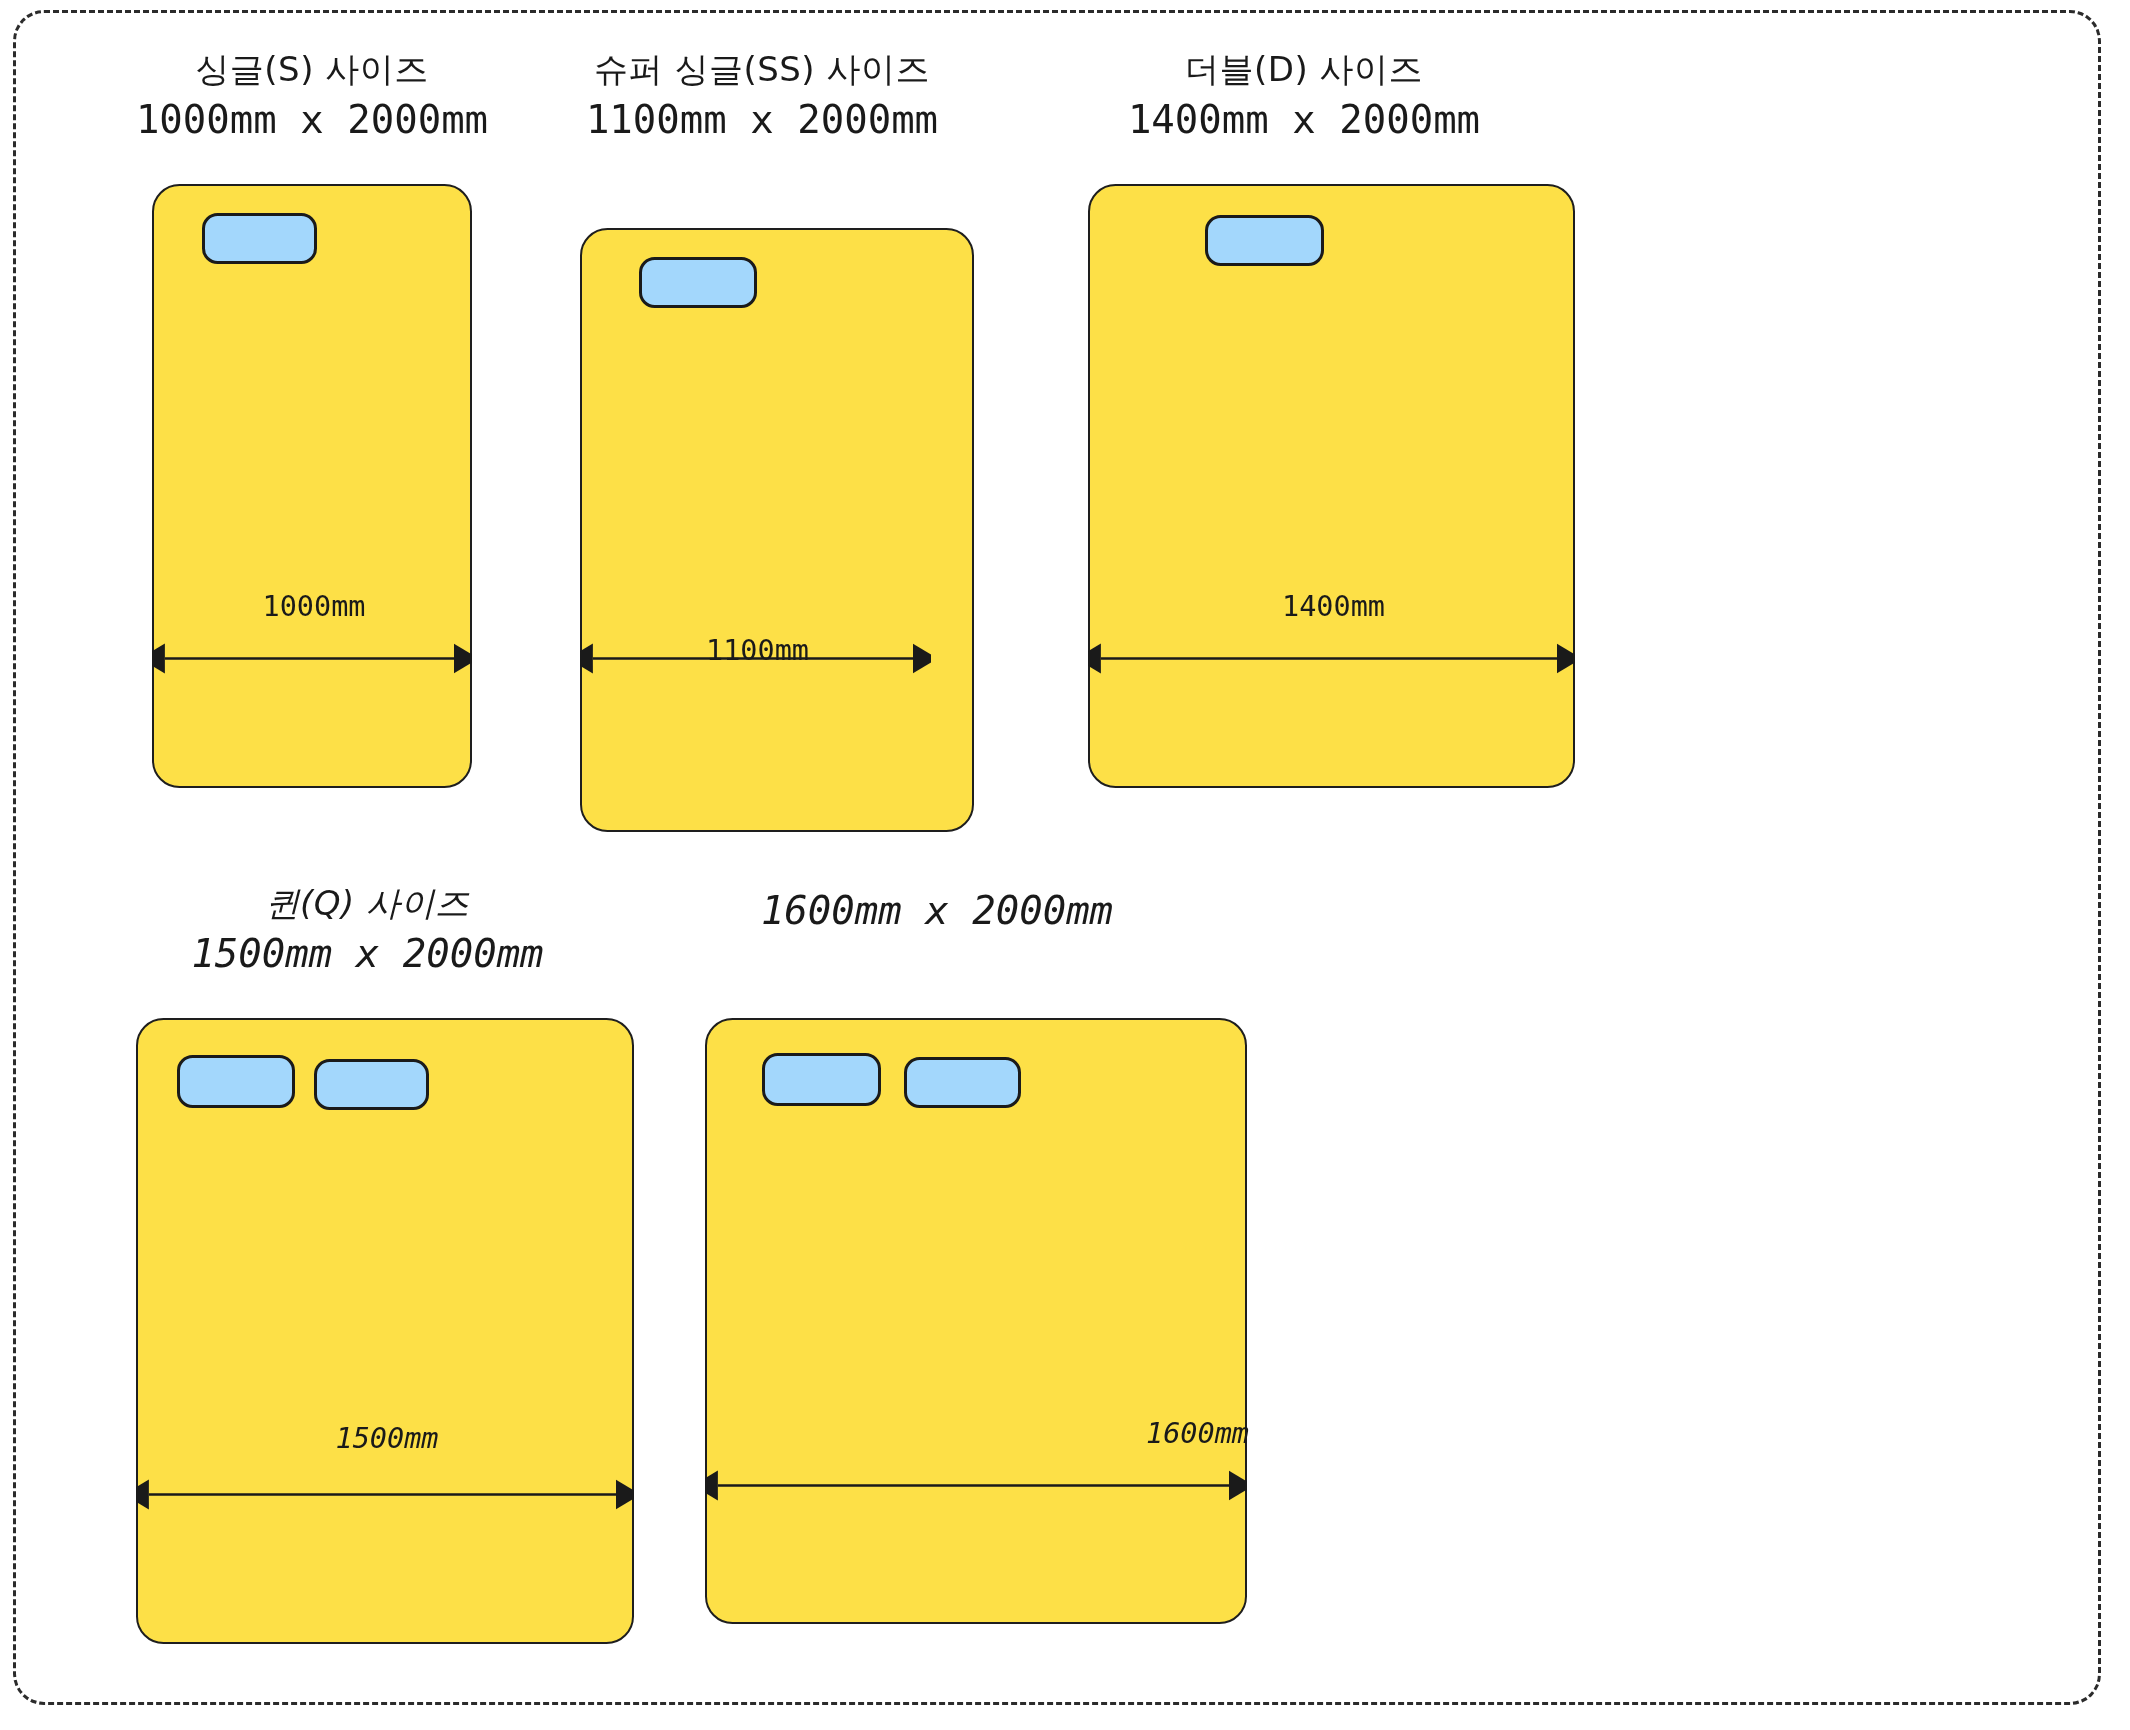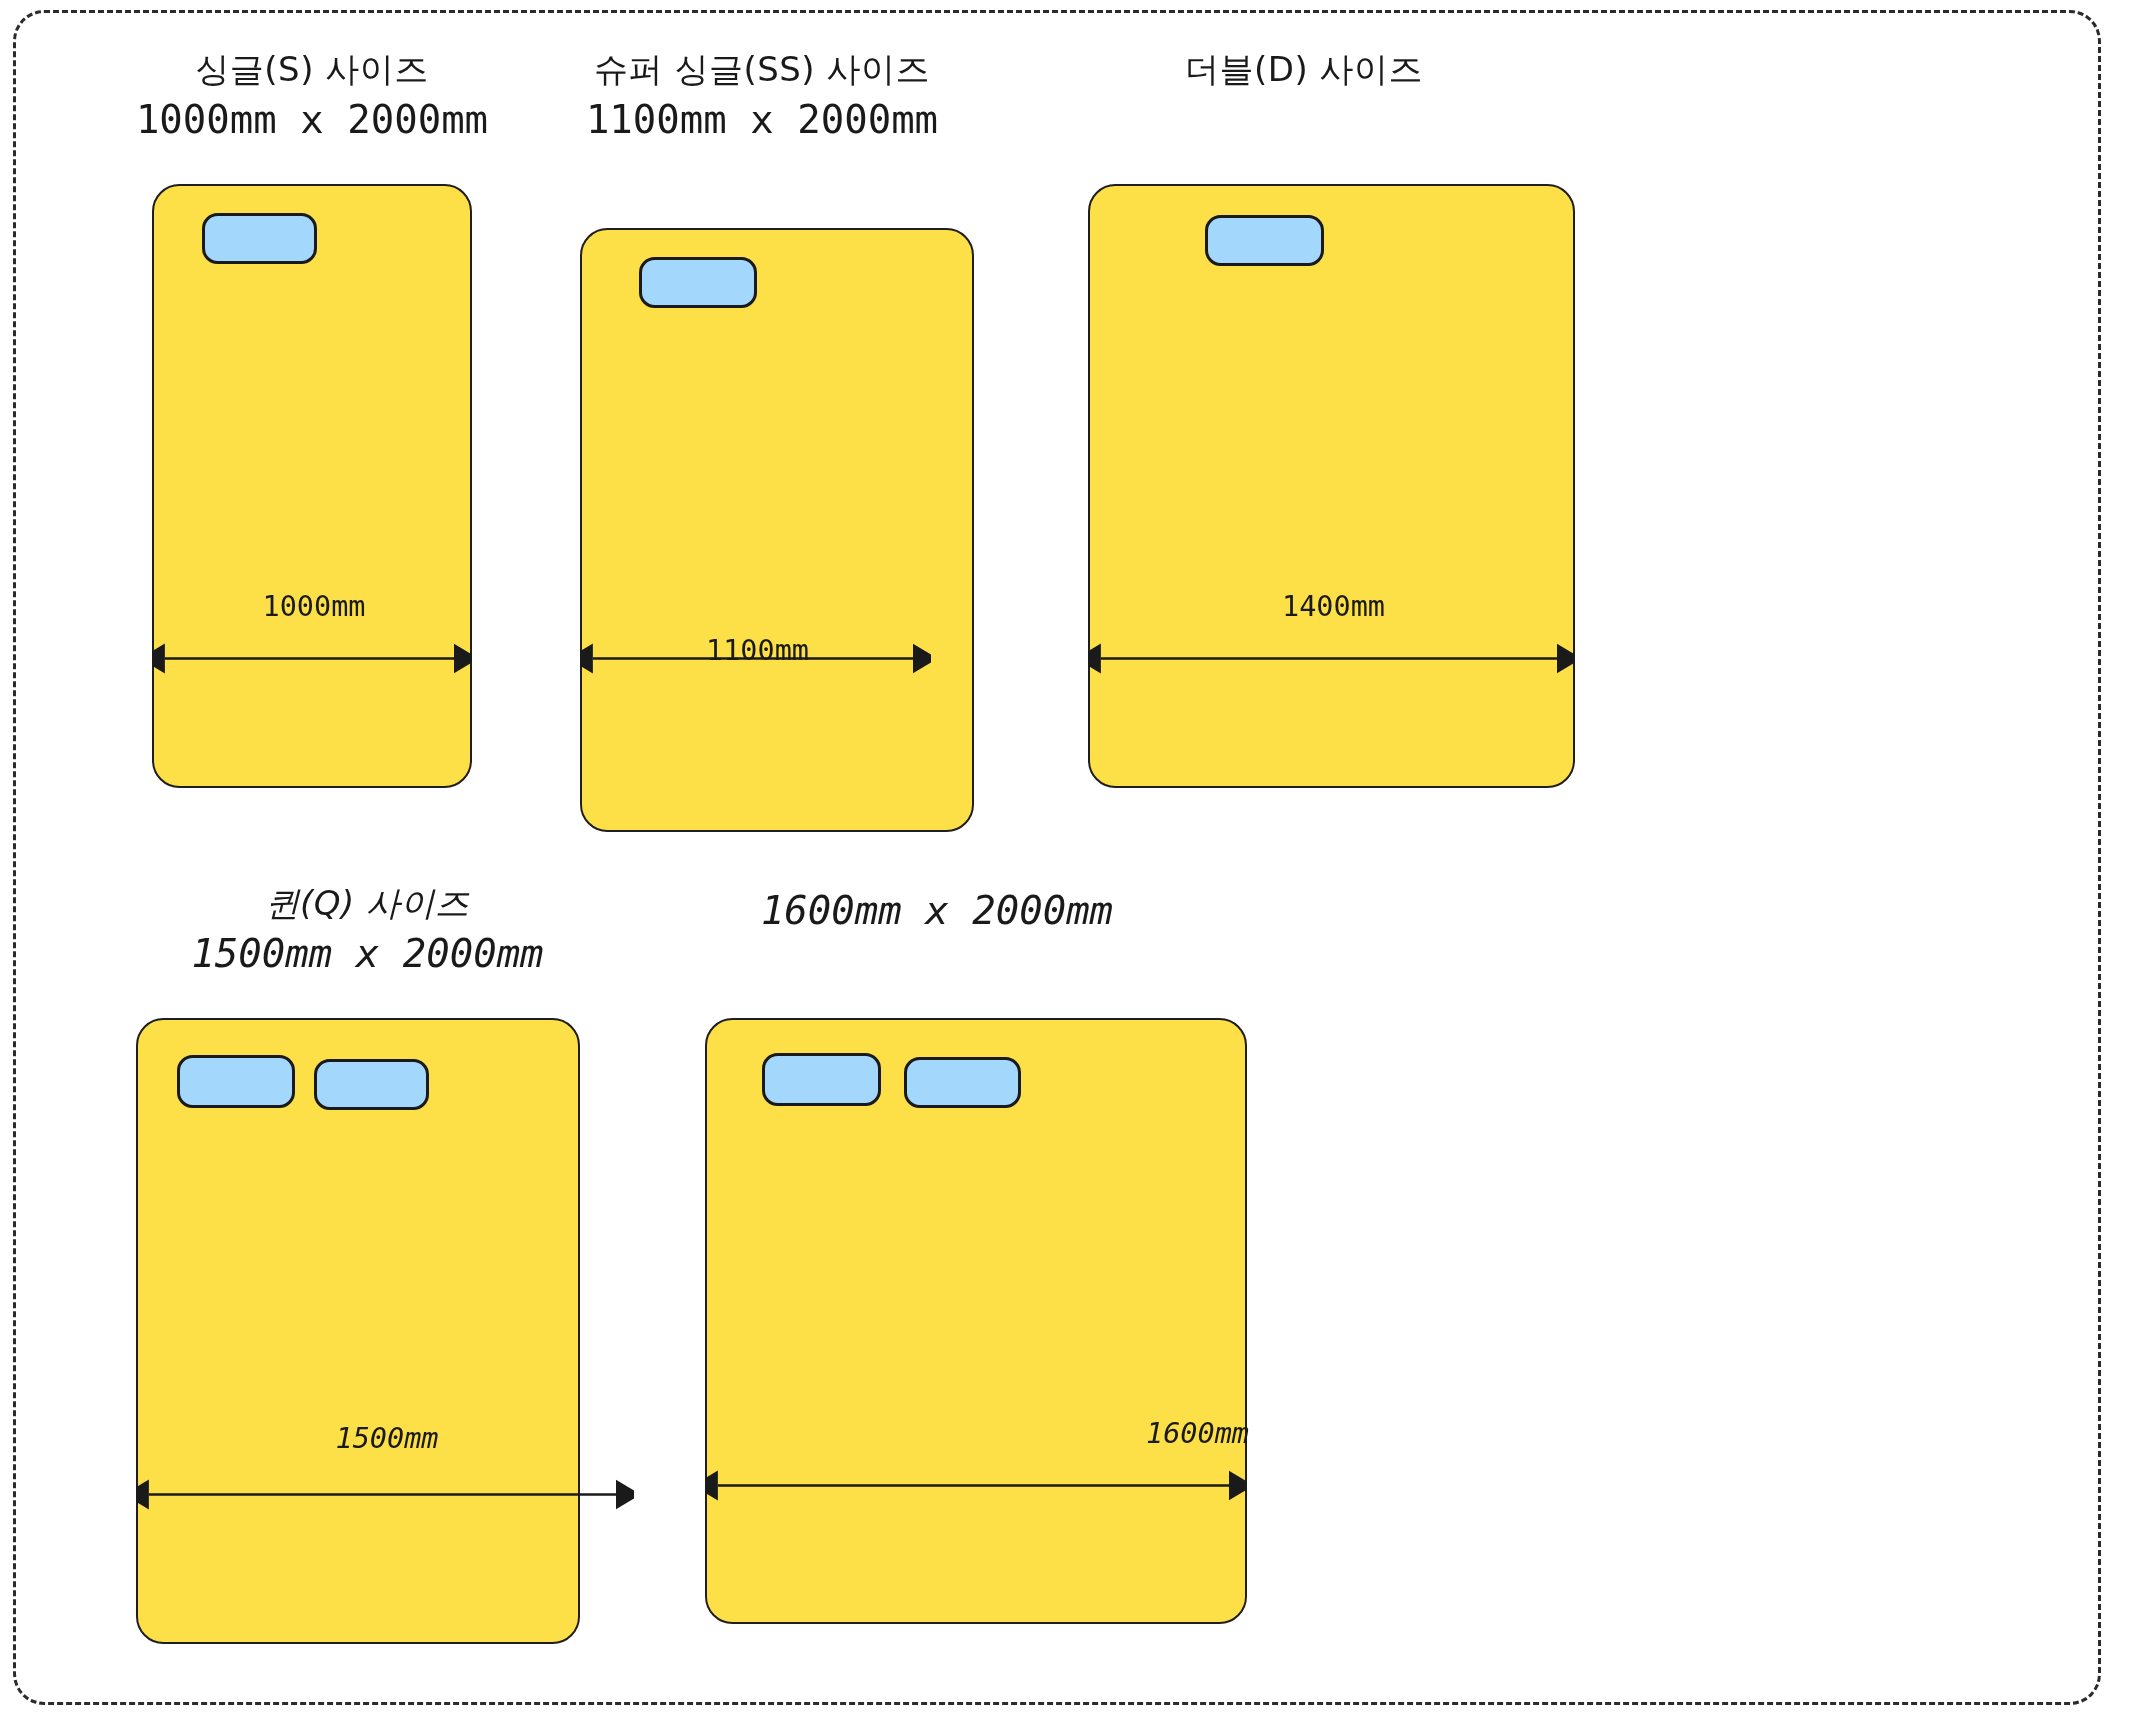--- a/index.html
+++ b/index.html
@@ -161,20 +161,21 @@
             </marker>
           </defs>
           <line x1="14" y1="17" x2="368" y2="17" stroke="#1a1a1a" stroke-width="3" marker-start="url(#ah-l-2)" marker-end="url(#ah-r-2)"></line>
         </svg>
       </div>
     </div>
 
     <div class="size-card" style="left:1010px; width:588px; height:762px;">
       <div class="card-titles">
         <div class="card-title">더블(D) 사이즈</div>
+        <div class="card-subtitle">1400mm x 2000mm</div>
       </div>
       <div class="mattress" style="left:78px; top:136px; width:487px; height:604px;">
         <div class="pillow" style="left:115px; top:29px; width:119px; height:51px;"></div>
         <div class="dim-label" style="left:0; top:404px; width:487px;">1400mm</div>
       </div>
       <div class="dim-arrow" style="left:78px; top:595px; width:487px;">
         <svg viewBox="0 0 530 34" preserveAspectRatio="none">
           <defs>
             <marker id="ah-l-3" markerWidth="11" markerHeight="11" refX="9" refY="5.5" orient="auto" markerUnits="strokeWidth">
               <path d="M9,0 L0,5.5 L9,11 z" fill="#1a1a1a"></path>
@@ -190,21 +191,21 @@
 
   </div>
 
   <div class="row" id="row-2">
 
     <div class="size-card" style="left:83px; width:569px; height:790px;">
       <div class="card-titles">
         <div class="card-title">퀸(Q) 사이즈</div>
         <div class="card-subtitle">1500mm x 2000mm</div>
       </div>
-      <div class="mattress" style="left:53px; top:136px; width:444px; height:626px;">
+      <div class="mattress" style="left:53px; top:136px; width:498px; height:626px;">
         <div class="pillow" style="left:39px; top:35px; width:118px; height:53px;"></div>
         <div class="pillow" style="left:176px; top:39px; width:115px; height:51px;"></div>
         <div class="dim-label" style="left:0; top:402px; width:498px;">1500mm</div>
       </div>
       <div class="dim-arrow" style="left:53px; top:597px; width:498px;">
         <svg viewBox="0 0 542 34" preserveAspectRatio="none">
           <defs>
             <marker id="ah-l-4" markerWidth="11" markerHeight="11" refX="9" refY="5.5" orient="auto" markerUnits="strokeWidth">
               <path d="M9,0 L0,5.5 L9,11 z" fill="#1a1a1a"></path>
             </marker>

